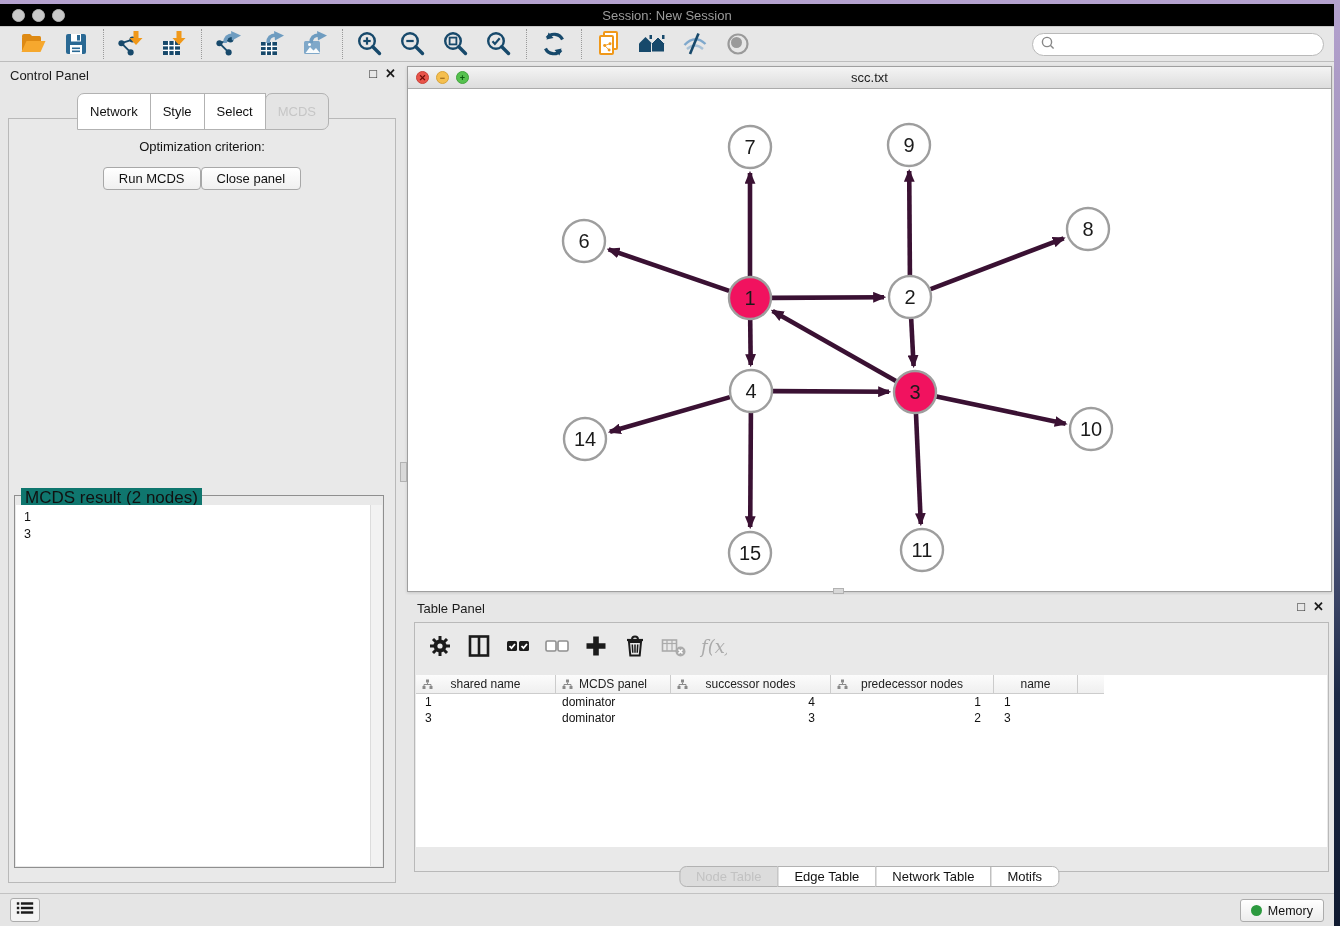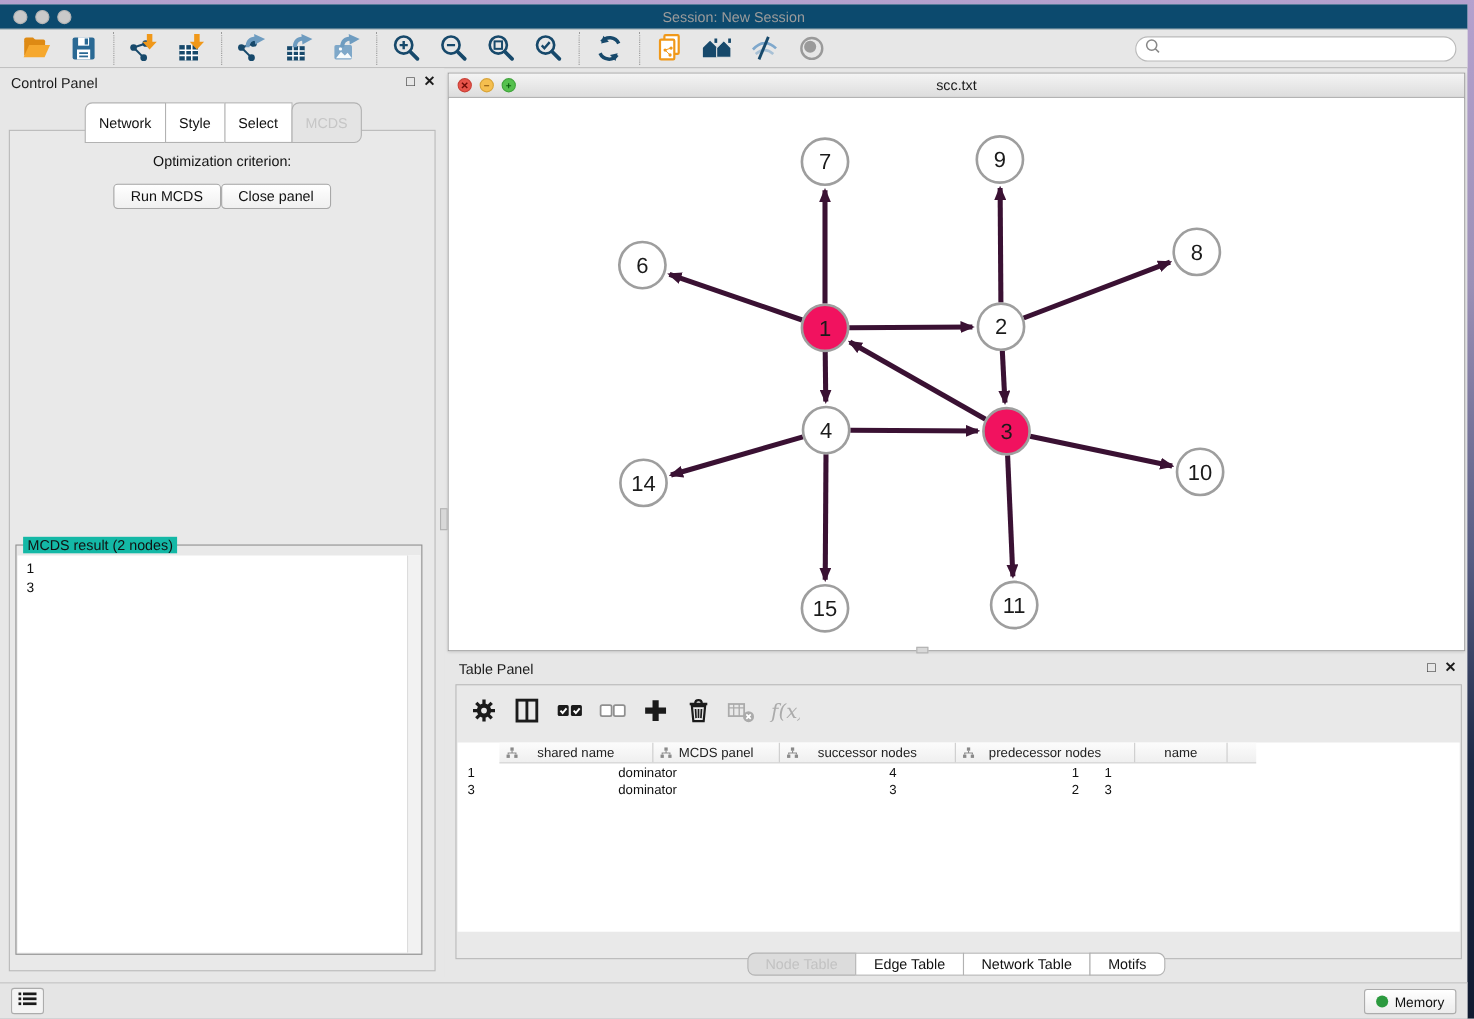--- a/index.html
+++ b/index.html
@@ -3,21 +3,21 @@
 <meta charset="utf-8">
 <style>
   * { margin:0; padding:0; box-sizing:border-box; }
   html,body { width:1340px; height:926px; overflow:hidden;
     font-family:"Liberation Sans", sans-serif; }
   .wallpaper { position:absolute; inset:0;
     background:linear-gradient(#B4A1CE 0%, #9B90B6 28%, #565C82 55%, #1C2946 75%, #101A30 100%); }
   .app { position:absolute; left:0; top:4px; width:1334px; bottom:0; background:#E7E7E7; }
 
   
-  .titlebar { position:relative; height:23px; background:#0c4a6e; border-bottom:1px solid #C8C8C8; }
+  .titlebar { position:relative; height:23px; background:#000000; border-bottom:1px solid #C8C8C8; }
   .lights { position:absolute; left:12px; top:5px; display:flex; gap:7px; }
   .light { width:13px; height:13px; border-radius:50%; background:#C9C9C9; border:1px solid #B4B4B4; }
   .title-text { text-align:center; line-height:23px; font-size:13px; color:#9B9B9B; }
 
   
   .toolbar { position:relative; height:35px; display:flex; align-items:center; padding-left:6px;
     background:#E7E7E7; border-bottom:1px solid #BDBDBD; }
   .tgroup { display:flex; gap:15px; padding:0 13px; align-items:center; }
   .tsep { width:0; height:30px; border-left:1px dotted #9A9A9A; }
   .tool-btn { width:28px; height:28px; display:flex; align-items:center; justify-content:center; cursor:default; }
@@ -45,22 +45,22 @@
   .stepper { display:flex; flex-direction:column; gap:2px; align-items:center; }
   .tri-up { width:0; height:0; border-left:4px solid transparent; border-right:4px solid transparent;
     border-bottom:5px solid #4A4A4A; }
   .tri-dn { width:0; height:0; border-left:4px solid transparent; border-right:4px solid transparent;
     border-top:5px solid #4A4A4A; }
   .cp-buttons { display:flex; justify-content:center; margin-top:13px; }
   .btn { border:1px solid #A8A8A8; border-radius:4px; background:linear-gradient(#FFFFFF,#F0F0F0);
     font-size:13px; color:#111; padding:3px 15px; cursor:default; font-family:"Liberation Sans",sans-serif; }
   .result-box { position:absolute; left:5px; right:11px; top:376px; bottom:14px;
     border:1px solid #8F8F8F; background:#E9E9E9; }
-  .result-legend { position:absolute; top:-8px; left:6px; background:#14b8a6; padding:0 4px;
-    font-size:13px; color:#111; }
+  .result-legend { position:absolute; top:-8px; left:6px; background:#0f766e; padding:0 4px;
+    font-size:17px; color:#111; }
   .result-inner { position:absolute; left:1px; right:1px; top:9px; bottom:1px; background:#fff; }
   .result-scroll { position:absolute; right:0; top:0; bottom:0; width:12px; background:#F2F2F2;
     border-left:1px solid #DCDCDC; }
   .result-lines { padding:4px 0 0 8px; font-size:12.5px; color:#111; line-height:17px; }
 
   
   .network-window { position:absolute; left:407px; top:62px; width:925px; height:526px;
     border:1px solid #9F9F9F; background:#fff; box-shadow:0 1px 3px rgba(0,0,0,.15); }
   .nw-titlebar { position:relative; height:22px; background:linear-gradient(#F4F4F4,#DDDDDD);
     border-bottom:1px solid #ABABAB; }
@@ -78,21 +78,21 @@
   .splitter-h { position:absolute; left:833px; top:584px; width:11px; height:6px;
     background:#D8D8D8; border:1px solid #B2B2B2; }
 
   
   .table-panel { position:absolute; left:407px; top:591px; width:925px; bottom:37px; background:#E7E7E7; }
   .tp-body { position:absolute; left:7px; right:3px; top:27px; bottom:17px;
     border:1px solid #B9B9B9; background:#E9E9E9; }
   .tp-toolbar { height:46px; display:flex; align-items:center; gap:11px; padding-left:11px; }
   .tp-table { position:absolute; left:1px; right:1px; top:52px; bottom:24px; background:#fff; overflow:hidden; }
   .thead { display:flex; height:19px; width:688px; background:linear-gradient(#FCFCFC,#EFEFEF);
-    border-bottom:1px solid #CCC;margin-left:38px; }
+    border-bottom:1px solid #CCC; }
   .th { position:relative; display:flex; align-items:center; justify-content:center;
     border-right:1px solid #CCC; font-size:12px; color:#222; }
   .th .tree { position:absolute; left:6px; top:4px; }
   .tr { display:flex; height:16px; font-size:12px; color:#111; align-items:center; }
   .td { overflow:hidden; white-space:nowrap; }
   .tp-tabs { position:absolute; top:271px; left:50%; transform:translateX(-50%); display:flex; }
   .tp-tab { border:1px solid #B2B2B2; background:#fff; color:#111; font-size:13px;
     padding:2px 16px; margin-left:-1px; cursor:default; }
   .tp-tab:first-child { border-radius:7px 0 0 7px; }
   .tp-tab:last-child { border-radius:0 7px 7px 0; }

